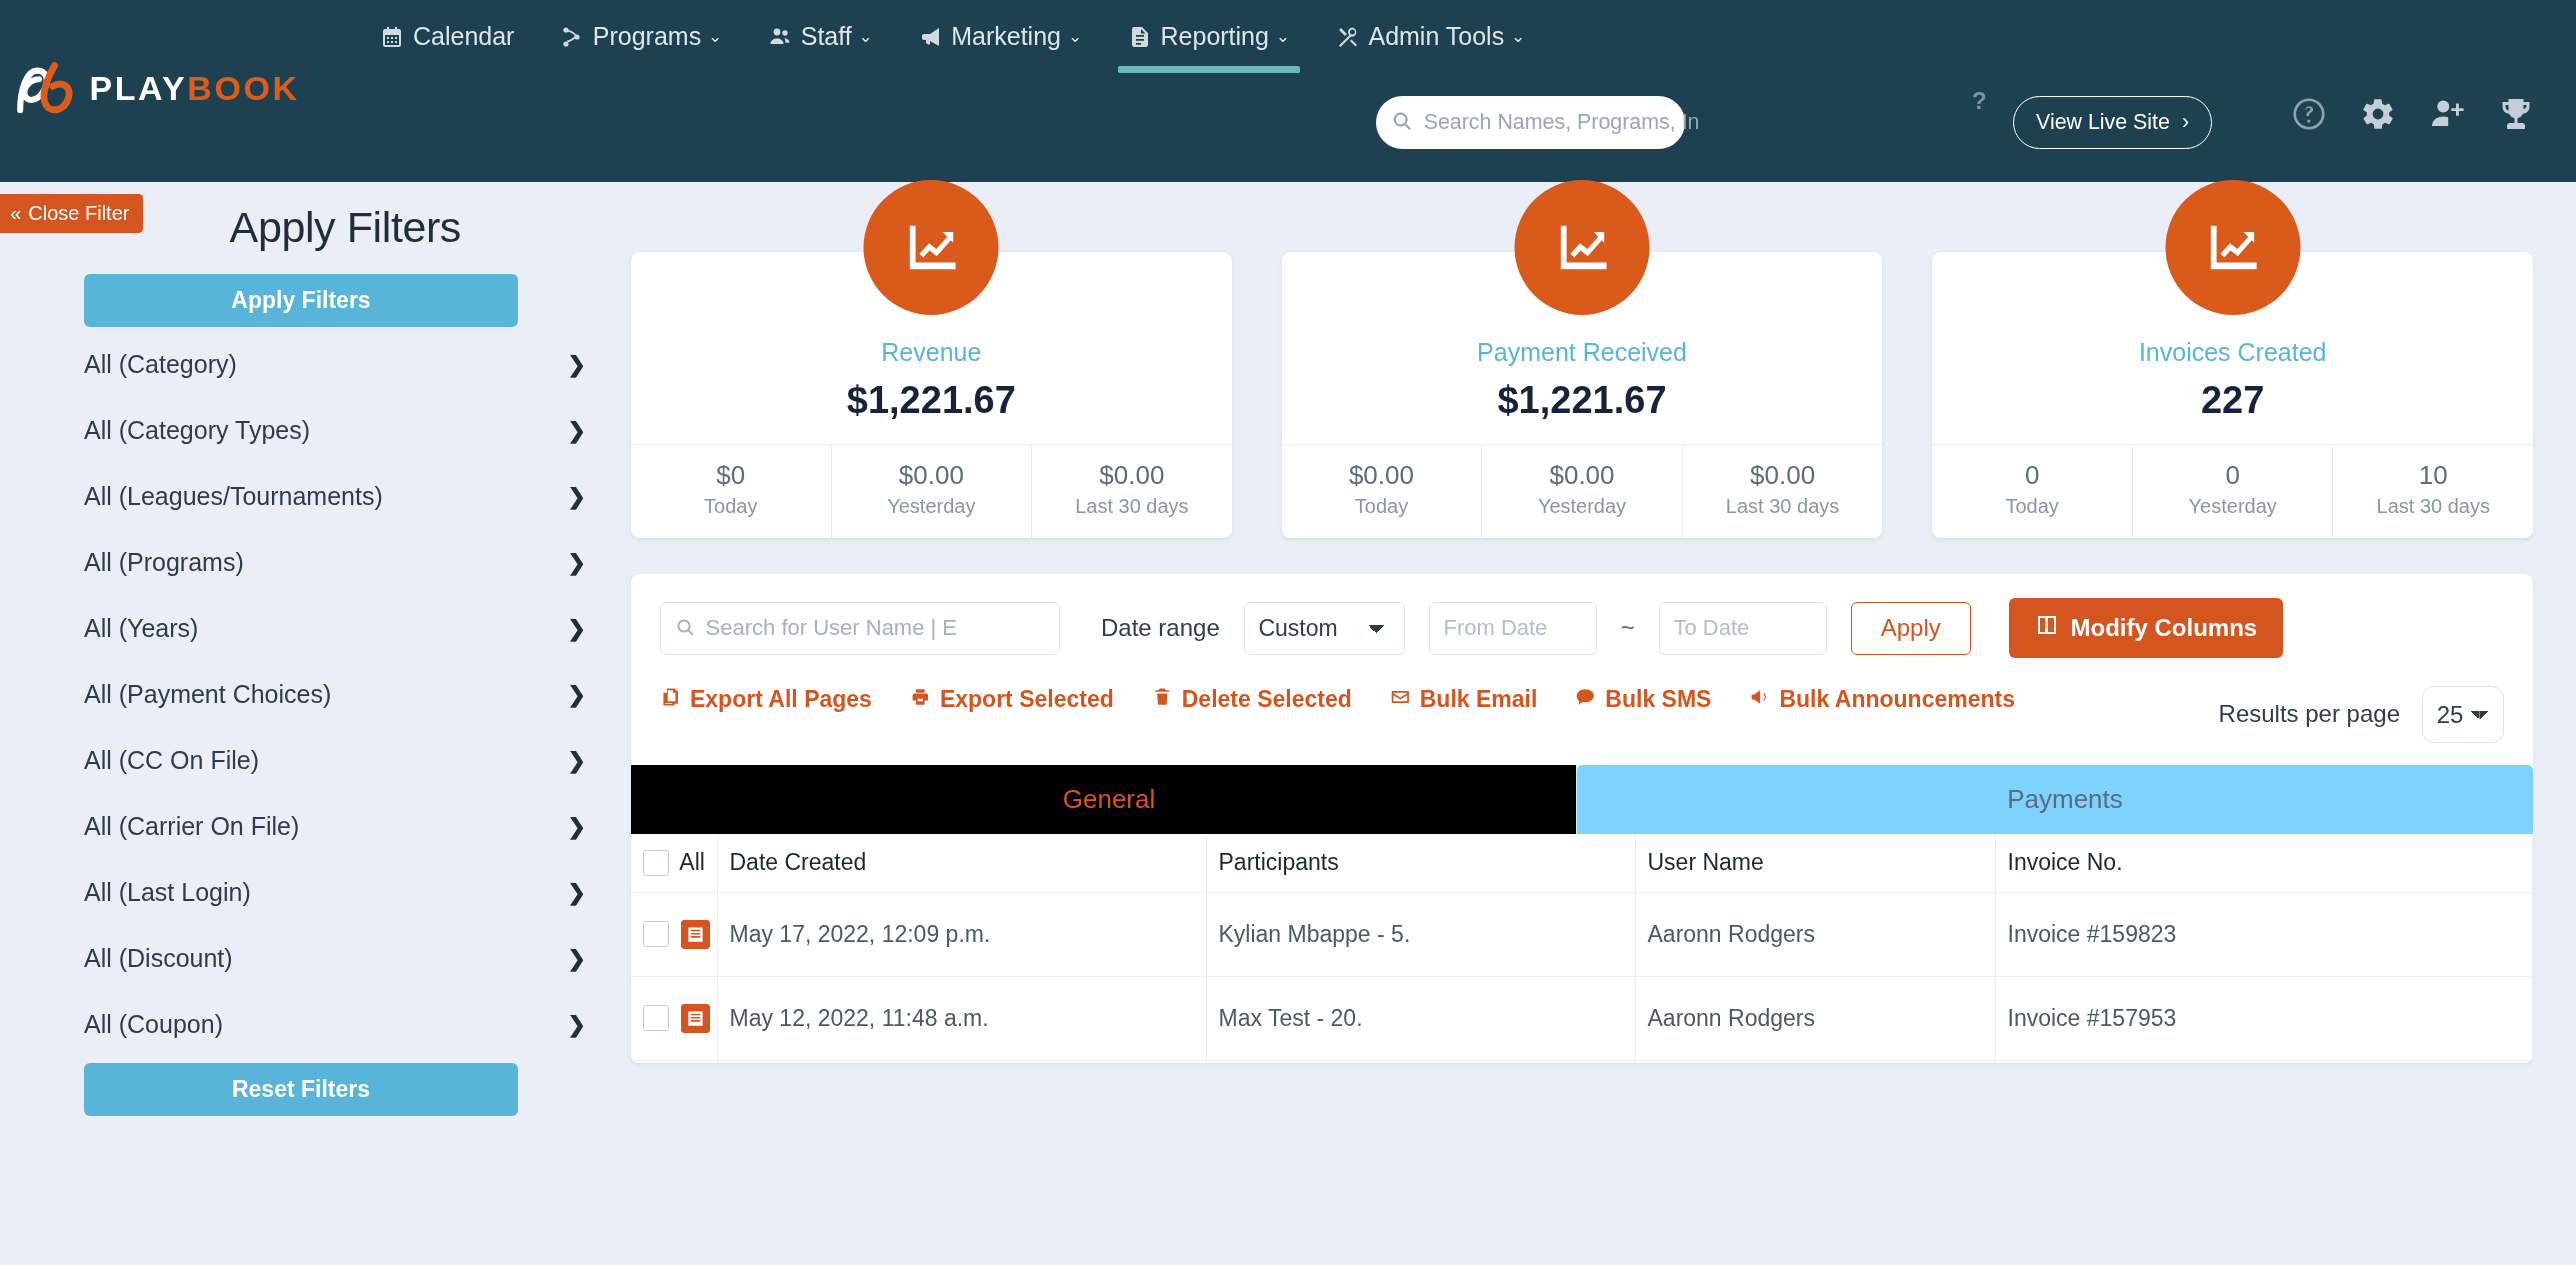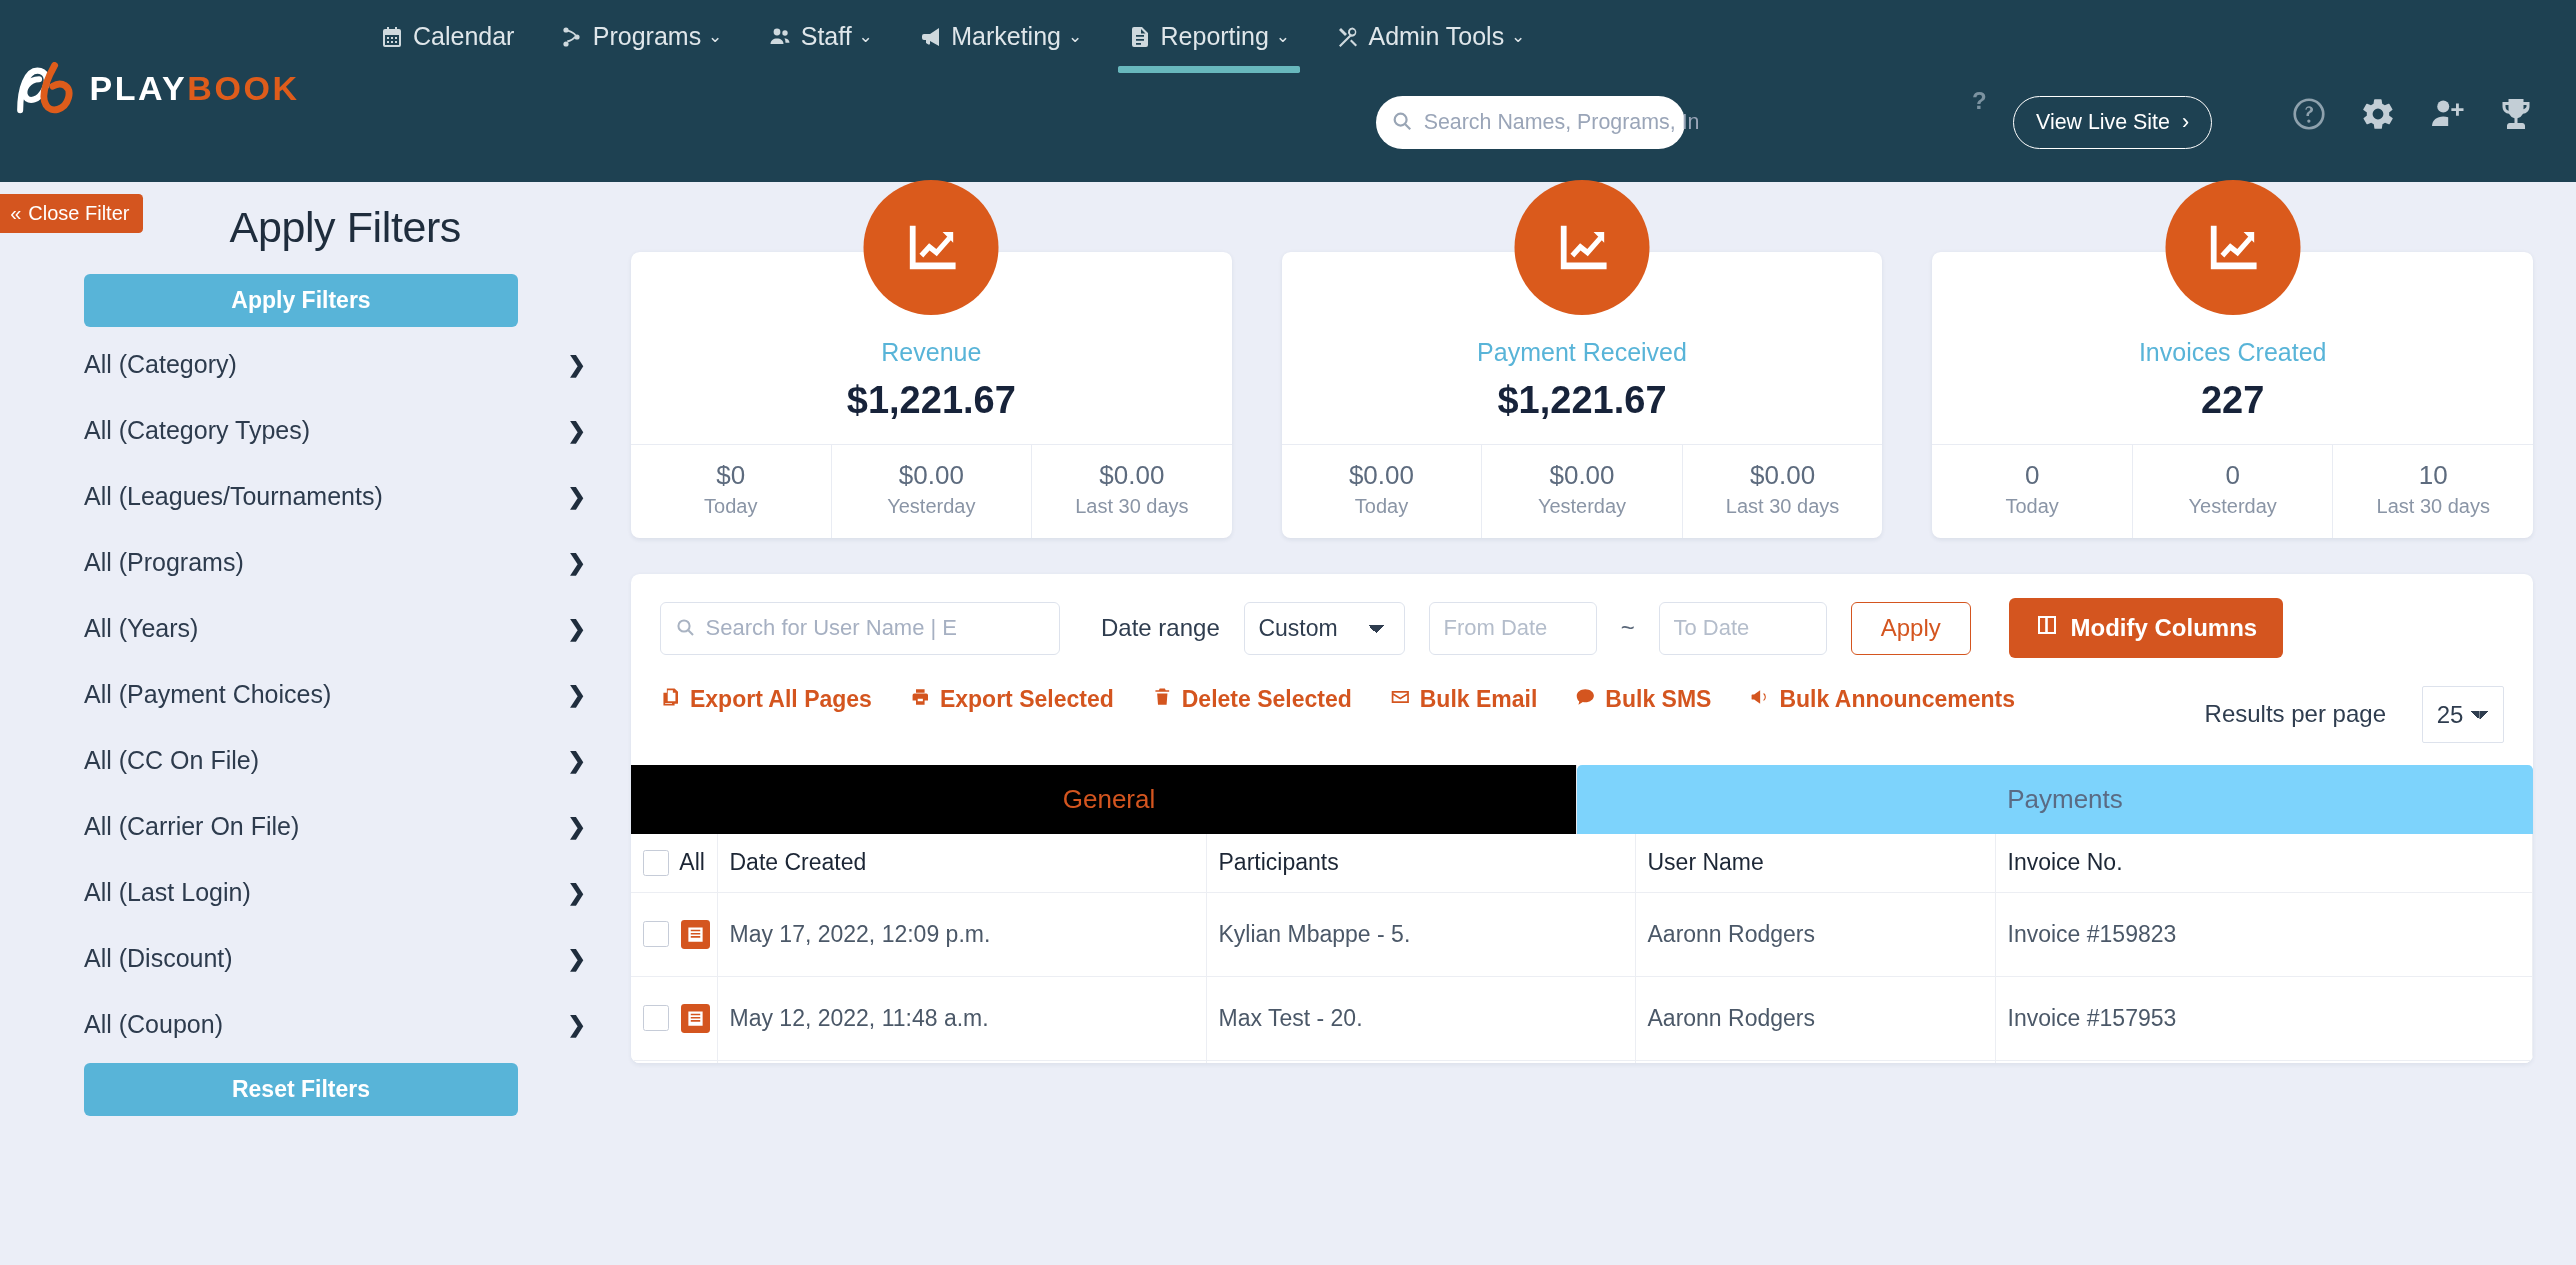--- a/index.html
+++ b/index.html
@@ -250,26 +250,26 @@
     padding: 27.4px 29px 0 29px; gap: 38px;
     flex-wrap: wrap;
   }
   .act {
     display: flex; align-items: center; gap: 9.4px;
     color: #d4551f; font-size: 23px; font-weight: bold;
     cursor: pointer; white-space: nowrap;
   }
   .act svg { width: 20.6px; height: 22px; fill: #d4551f; }
   .rpp {
-    margin-left: auto; display: flex; align-items: center; gap: 36px;
+    margin-left: auto; display: flex; align-items: center; gap: 22px;
   }
   .rpp-label { font-size: 24px; color: #2f3d4f; white-space: nowrap; }
   .rpp-select {
     width: 82px; height: 57px;
-    border: 0.9px solid #dde2ec; border-radius: 2px;
+    border: 0.9px solid #dde2ec; border-radius: 12px;
     background: #fff; font-size: 24px; color: #2f3d4f;
     padding-left: 13.7px; cursor: pointer;
     font-family: "Liberation Sans", sans-serif;
     appearance: none;
     background-image: linear-gradient(45deg, transparent 50%, #2f3d4f 50%),
                       linear-gradient(135deg, #2f3d4f 50%, transparent 50%);
     background-position: calc(100% - 23px) 24px, calc(100% - 14.6px) 24px;
     background-size: 8.6px 8.6px, 8.6px 8.6px;
     background-repeat: no-repeat;
   }

